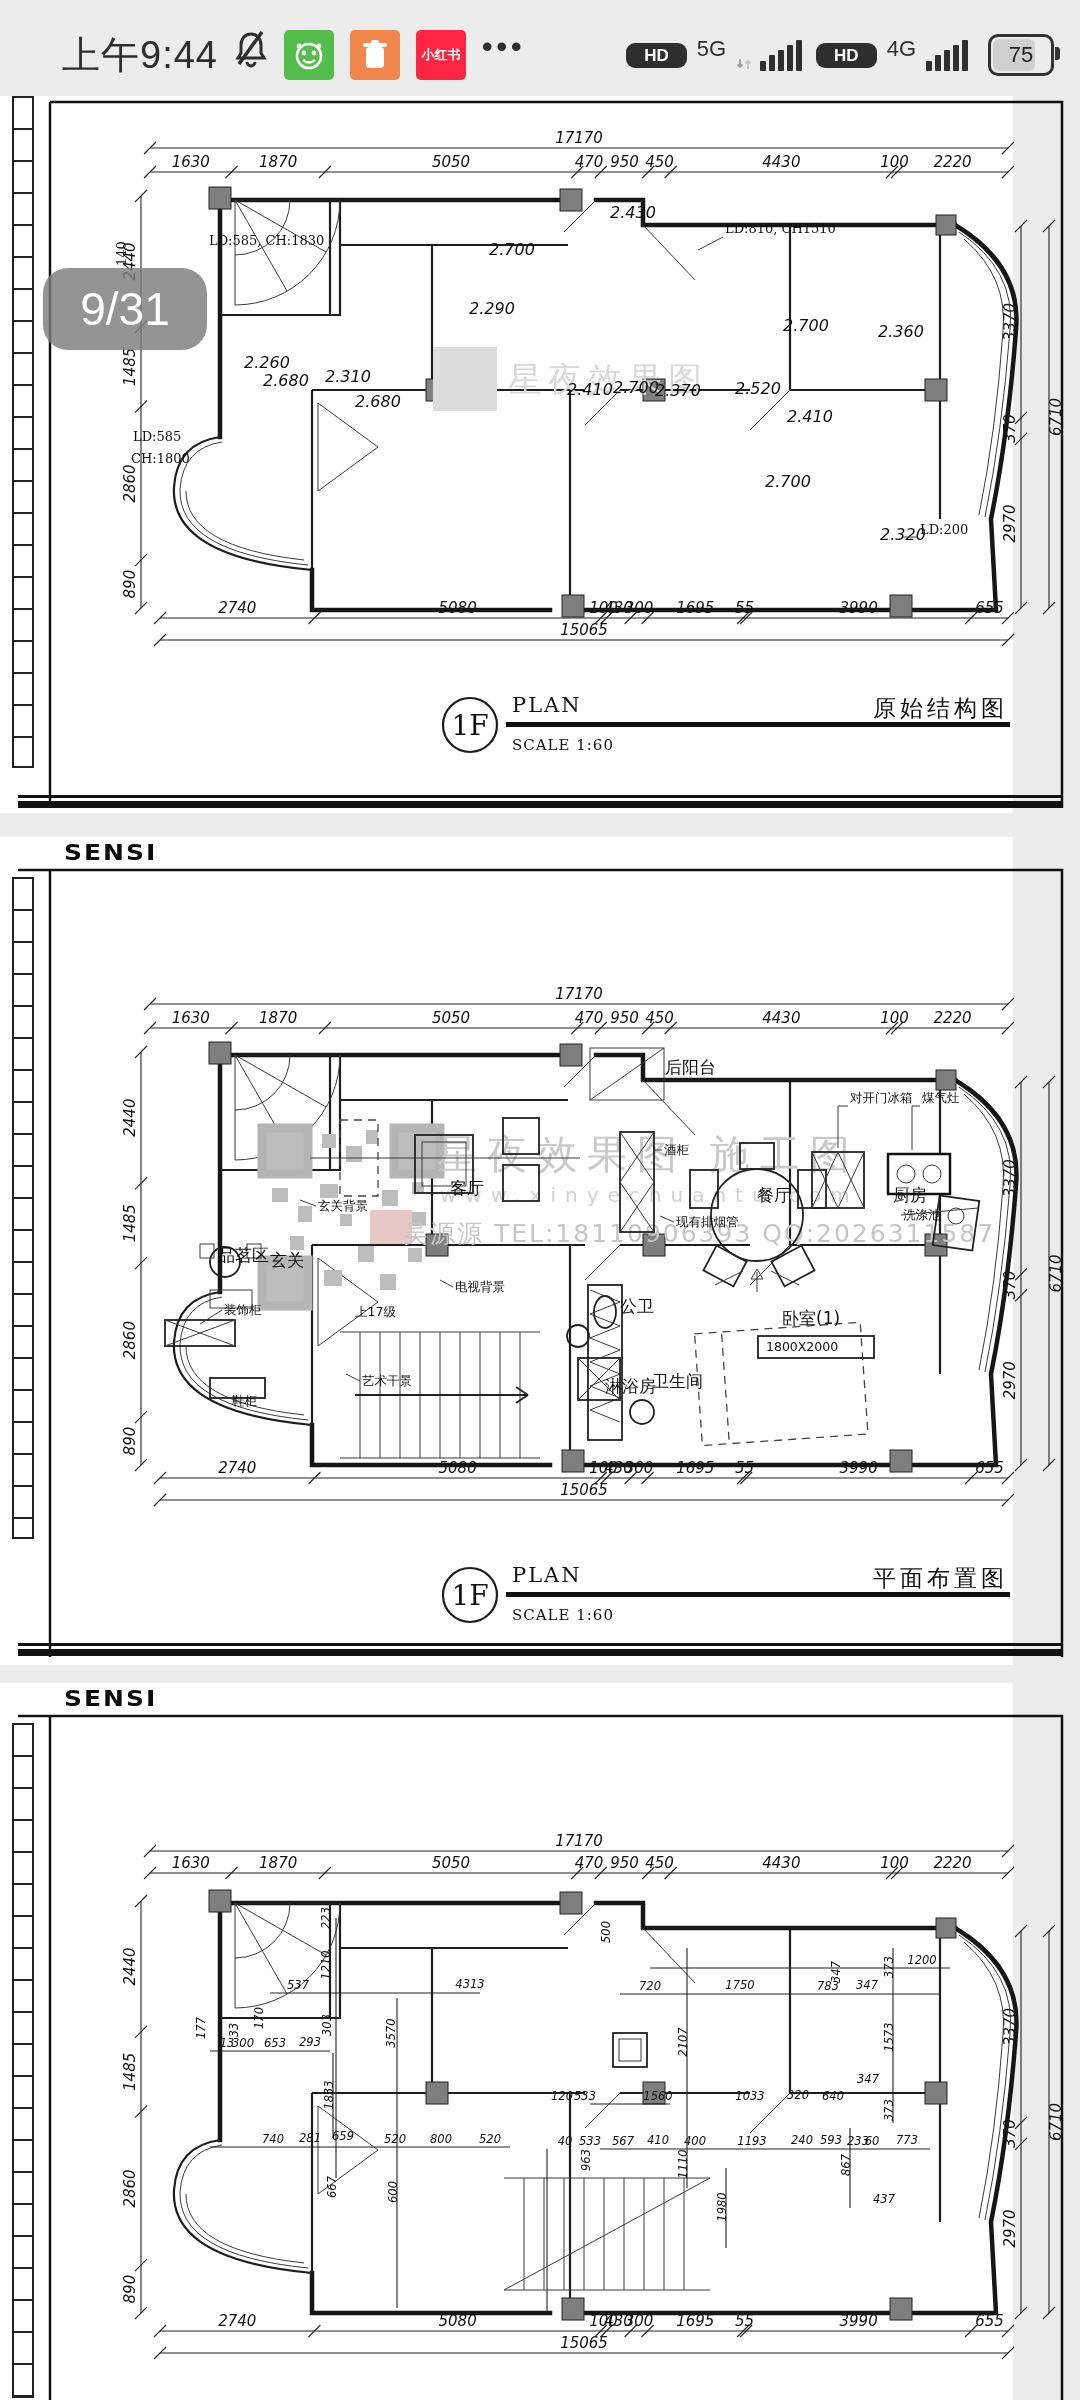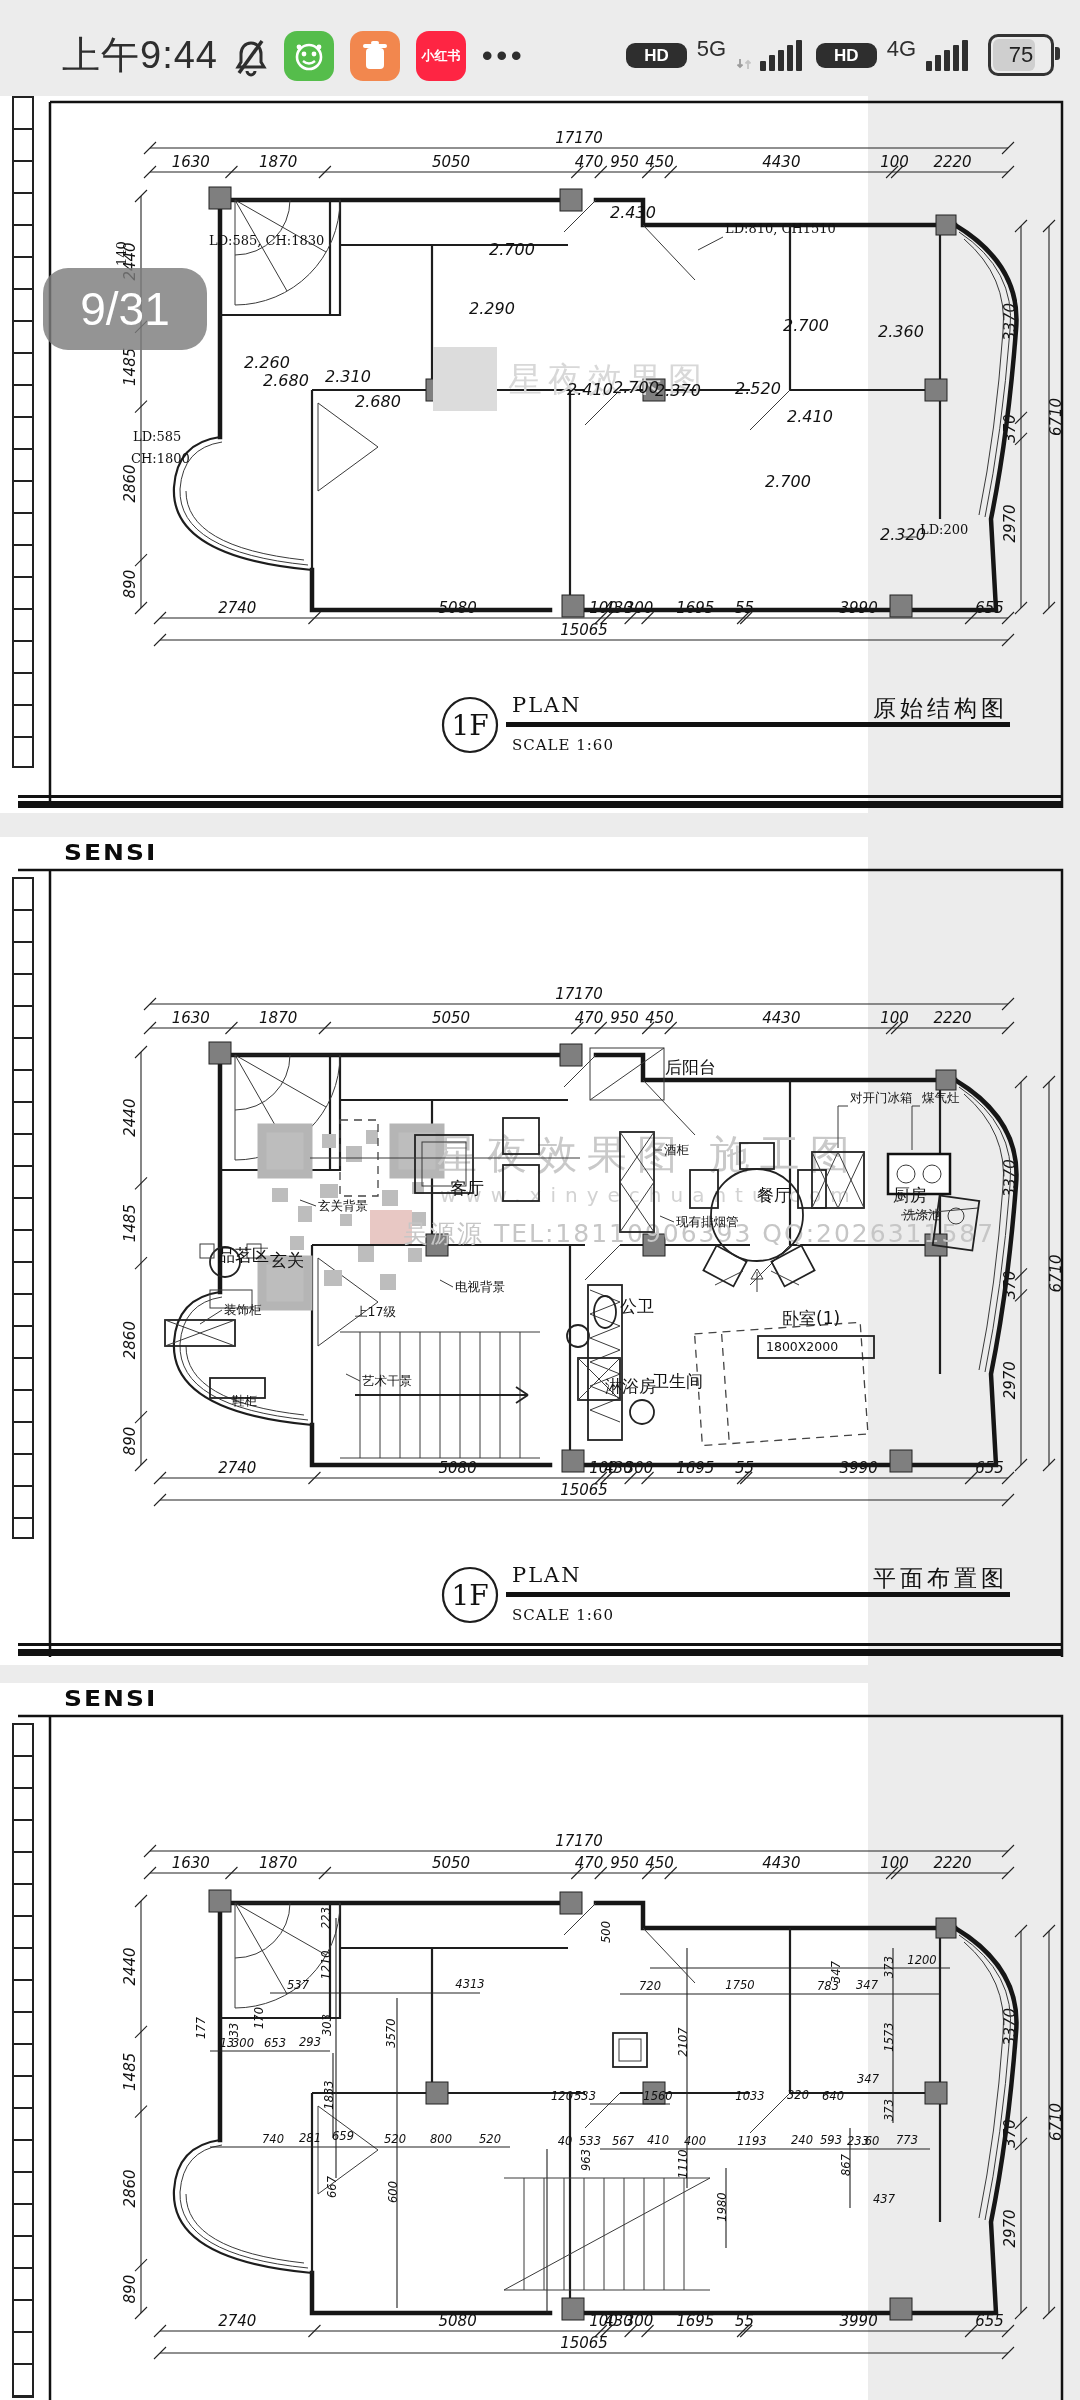--- a/index.html
+++ b/index.html
@@ -2,23 +2,23 @@
 <html><head>
 <meta charset="utf-8">
 <style>
   html,body{margin:0;padding:0}
   body{width:1080px;height:2400px;background:#ececec;position:relative;overflow:hidden;
        font-family:"Liberation Sans",sans-serif}
   
   .statusbar{position:absolute;top:0;left:0;width:1080px;height:96px;display:flex;
              align-items:center;justify-content:space-between;box-sizing:border-box;
              padding:14px 26px 0 62px}
-  .sb-left{display:flex;align-items:flex-end;gap:16px}
+  .sb-left{display:flex;align-items:flex-start;gap:16px}
   .time{font-size:38px;font-weight:500;color:#2e2e2e;letter-spacing:1px}
-  .appicon{width:50px;height:50px;border-radius:13px;display:flex;align-items:center;
+  .appicon{width:50px;height:50px;border-radius:5px;display:flex;align-items:center;
            justify-content:center;flex:0 0 auto}
   .appicon.green{background:#55bd4b}
   .appicon.orange{background:#f2874e}
   .appicon.red{background:#fe2543}
   .appicon.red i{font-style:normal;color:#fff;font-size:13px;font-weight:700;letter-spacing:0}
   .more{color:#2e2e2e;font-size:30px;letter-spacing:4px;font-weight:700;padding-bottom:8px}
   .sb-right{display:flex;align-items:center;gap:10px}
   .hd{background:#2e2e2e;color:#fff;font-weight:700;font-size:17px;padding:4px 18px;
       border-radius:9px;line-height:1}
   .net{font-size:22px;color:#2e2e2e;font-weight:500;transform:translateY(-6px)}
@@ -29,21 +29,21 @@
            display:flex;align-items:center;justify-content:center;margin-left:6px}
   .battery:after{content:"";position:absolute;right:-9px;top:10px;width:5px;height:13px;
                  background:#333;border-radius:0 3px 3px 0}
   .battery .fill{position:absolute;left:2px;top:2px;bottom:2px;width:70%;background:#cfcfcf;border-radius:6px}
   .battery i{position:relative;font-style:normal;font-size:22px;color:#222;font-weight:500}
   
   .badge{position:absolute;left:43px;top:268px;width:164px;height:82px;z-index:60;
          background:rgba(124,124,124,.82);border-radius:25px;color:#fff;text-align:center;
          font:400 46px/82px "Liberation Sans",sans-serif}
   
-  .page{position:absolute;left:0;width:868px;background:#fff}
+  .page{position:absolute;left:0;width:1013px;background:#fff}
   #p1{top:96px;height:717px}
   #p2{top:837px;height:828px}
   #p3{top:1683px;height:717px}
   .page svg{position:absolute;left:0;top:0}
   .strip{position:absolute;left:12px;width:22px;border:2px solid #222;box-sizing:border-box;
          background:repeating-linear-gradient(to bottom,#fff 0,#fff 30px,#222 30px,#222 32px)}
   #p1 .strip{top:0;height:672px}
   #p2 .strip{top:40px;height:662px}
   #p3 .strip{top:40px;height:675px}
   .logo{position:absolute;top:3px;left:64px;font:800 25px "DejaVu Sans",sans-serif;

